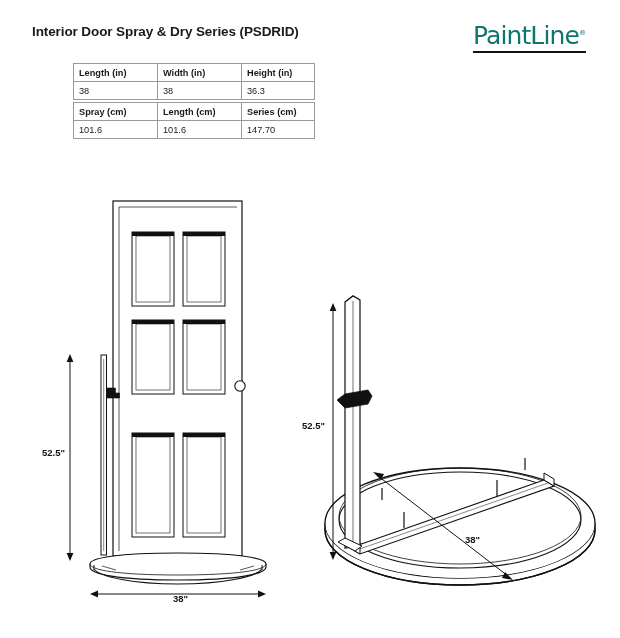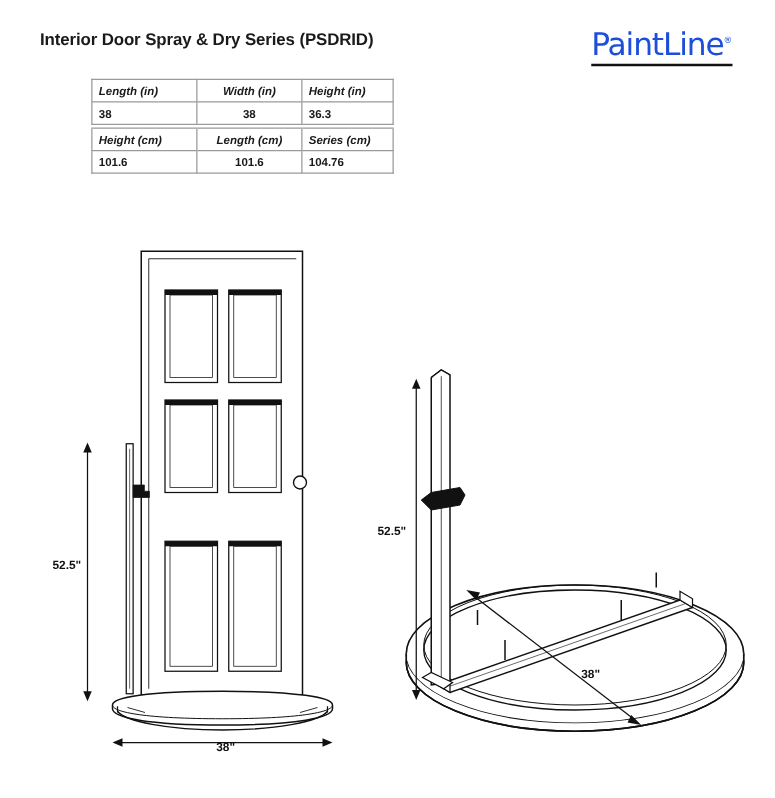--- a/index.html
+++ b/index.html
@@ -15,45 +15,44 @@
 
   
   .title{
     position:absolute;left:32px;top:24px;
     font-size:13.5px;font-weight:bold;letter-spacing:-.1px;
     white-space:nowrap;
   }
   .logo{
     position:absolute;left:473px;top:21px;
     font-size:25px;font-weight:400;letter-spacing:-.9px;
-    color:#1d4ed8;white-space:nowrap;
+    color:#0f766e;white-space:nowrap;
     border-bottom:2.4px solid #111;
     padding-bottom:1px;
     font-family:"DejaVu Sans", sans-serif;
   }
   .logo .tm{font-size:7px;vertical-align:super;letter-spacing:0;}
 
   
   .spec-table{
     position:absolute;left:73px;top:63px;
     border-collapse:collapse;
     font-size:9.2px;
   }
   .spec-table td{
     border:1px solid #9a9a9a;
     padding:3px 5px 3px 5px;
     height:11px;
     vertical-align:middle;
     white-space:nowrap;
-    font-weight:bold;
   }
   .spec-table td.c0{width:73px;}
-  .spec-table td.c1{width:73px;text-align:center;}
+  .spec-table td.c1{width:73px;}
   .spec-table td.c2{width:62px;}
-  .spec-table tr.hdr td{font-weight:bold;font-style:italic;}
+  .spec-table tr.hdr td{font-weight:bold;}
   .spec-table tr.gap td{
     border-left:none;border-right:none;
     border-top:1px solid #9a9a9a;border-bottom:1px solid #9a9a9a;
     height:2px;padding:0;background:#ffffff;
   }
 
   
   .drawing{position:absolute;}
   #left-drawing{left:24px;top:185px;width:268px;height:440px;}
   #right-drawing{left:292px;top:280px;width:322px;height:330px;}
@@ -91,28 +90,28 @@
       <td class="c0">38</td>
       <td class="c1">38</td>
       <td class="c2">36.3</td>
     </tr>
     <tr class="gap">
       <td></td>
       <td></td>
       <td></td>
     </tr>
     <tr class="hdr">
-      <td class="c0">Height (cm)</td>
+      <td class="c0">Spray (cm)</td>
       <td class="c1">Length (cm)</td>
       <td class="c2">Series (cm)</td>
     </tr>
     <tr>
       <td class="c0">101.6</td>
       <td class="c1">101.6</td>
-      <td class="c2">104.76</td>
+      <td class="c2">147.70</td>
     </tr>
   </tbody>
     </table>
 
   <svg class="drawing" id="left-drawing" viewBox="0 0 268 440">
     <g fill="none" stroke="#111" stroke-width="1.1" stroke-linejoin="miter">
 
       <g>
         <rect x="89" y="16" width="129" height="355" fill="#fff" stroke="#111" stroke-width="1.2"></rect>
         <line x1="95" y1="22" x2="95" y2="366" stroke="#111" stroke-width="0.7"></line>

